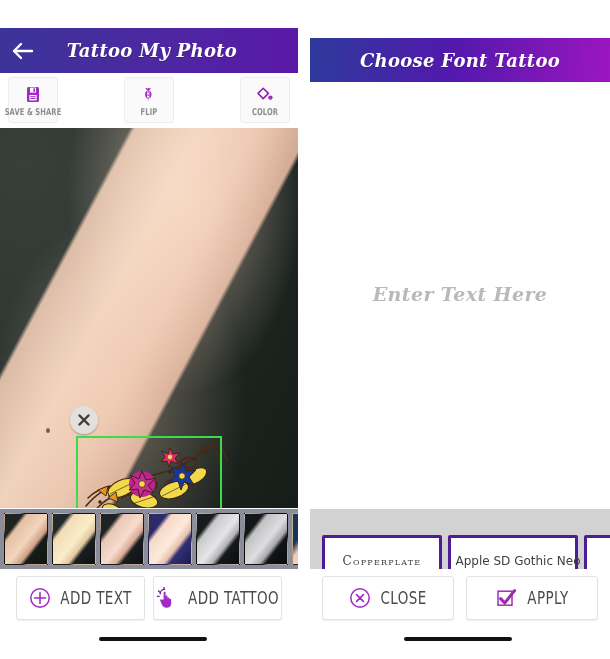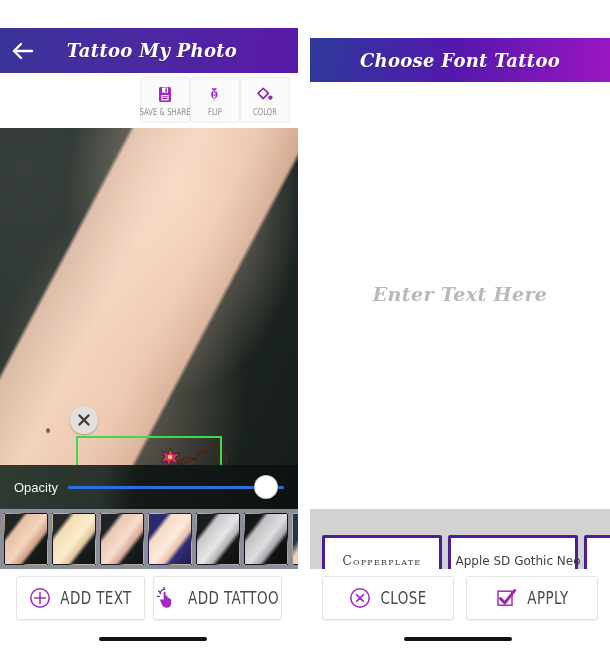--- a/index.html
+++ b/index.html
@@ -29,22 +29,22 @@
   .hdr-title {
     flex:1; text-align:center; color:#ffffff;
     font-family:"DejaVu Serif", serif; font-style:italic; font-weight:bold;
     font-size:18px; letter-spacing:.3px; padding-right:40px;
     text-shadow:0 1px 1px rgba(0,0,0,.25);
   }
 
   
   .toolbar {
     position:absolute; left:0; top:76px; width:298px; height:48px;
-    display:flex; align-items:center; justify-content:flex-end;
-    padding:0 8px; background:#fff;
+    display:flex; align-items:center; justify-content:space-between;
+    padding:0 8px; background:#fff;font-weight:bold;
   }
   .tool {
     width:50px; height:46px; background:#fafafa; border:1px solid #ededed;
     border-radius:3px; display:flex; flex-direction:column;
     align-items:center; justify-content:center; gap:2px;
   }
   .tool .ticon { height:20px; display:flex; align-items:center; justify-content:center; }
   .tool .tlabel {
     font-family:"DejaVu Sans Condensed","Liberation Sans",sans-serif;
     font-size:7.5px; color:#8d8d8d; letter-spacing:.1px;
@@ -299,27 +299,20 @@
       <div class="sel-box"></div>
 
       <div class="handle handle-del">
         <svg width="14" height="14" viewBox="0 0 14 14">
           <path d="M2.5 2.5 L11.5 11.5 M11.5 2.5 L2.5 11.5" stroke="#3c3c3c" stroke-width="2.4" stroke-linecap="round"></path>
         </svg>
       </div>
 
     </div>
 
-    <div class="opacity-bar">
-      <div class="olabel">Opacity</div>
-      <div class="slider">
-        <div class="track"></div>
-        <div class="thumb"></div>
-      </div>
-    </div>
 
     <div class="thumbs">
       <div class="thumb" style="background:linear-gradient(128deg,#1e2420 0%,#1e2420 22%,#e6c0a4 28%,#f2d6bd 52%,#cfa287 66%,#161b18 72%,#10140f 100%)"></div>
       <div class="thumb" style="background:linear-gradient(128deg,#23282a 0%,#23282a 20%,#f3dcb6 27%,#fbeccb 53%,#e3c89f 66%,#1a1e20 73%,#0e1112 100%)"></div>
       <div class="thumb" style="background:linear-gradient(128deg,#1f2326 0%,#1f2326 22%,#e9c7b5 29%,#f7dccd 53%,#d9ab98 66%,#191d20 73%,#0d1012 100%)"></div>
       <div class="thumb" style="background:linear-gradient(128deg,#2c2a6b 0%,#2c2a6b 22%,#f6d9c6 29%,#fdeadd 53%,#e8c2ac 66%,#322f73 73%,#1d1b52 100%)"></div>
       <div class="thumb" style="background:linear-gradient(128deg,#191b1d 0%,#191b1d 22%,#c9c9cb 29%,#e6e6e8 53%,#b3b3b6 66%,#16181a 73%,#0b0d0e 100%)"></div>
       <div class="thumb" style="background:linear-gradient(128deg,#141618 0%,#141618 22%,#c2c2c5 29%,#dedee1 53%,#a9a9ad 66%,#121416 73%,#08090a 100%)"></div>
       <div class="thumb" style="background:linear-gradient(128deg,#1c3550 0%,#1c3550 30%,#e9cdb4 42%,#f6e0cb 70%,#d8ab8d 100%)"></div>
     </div>

